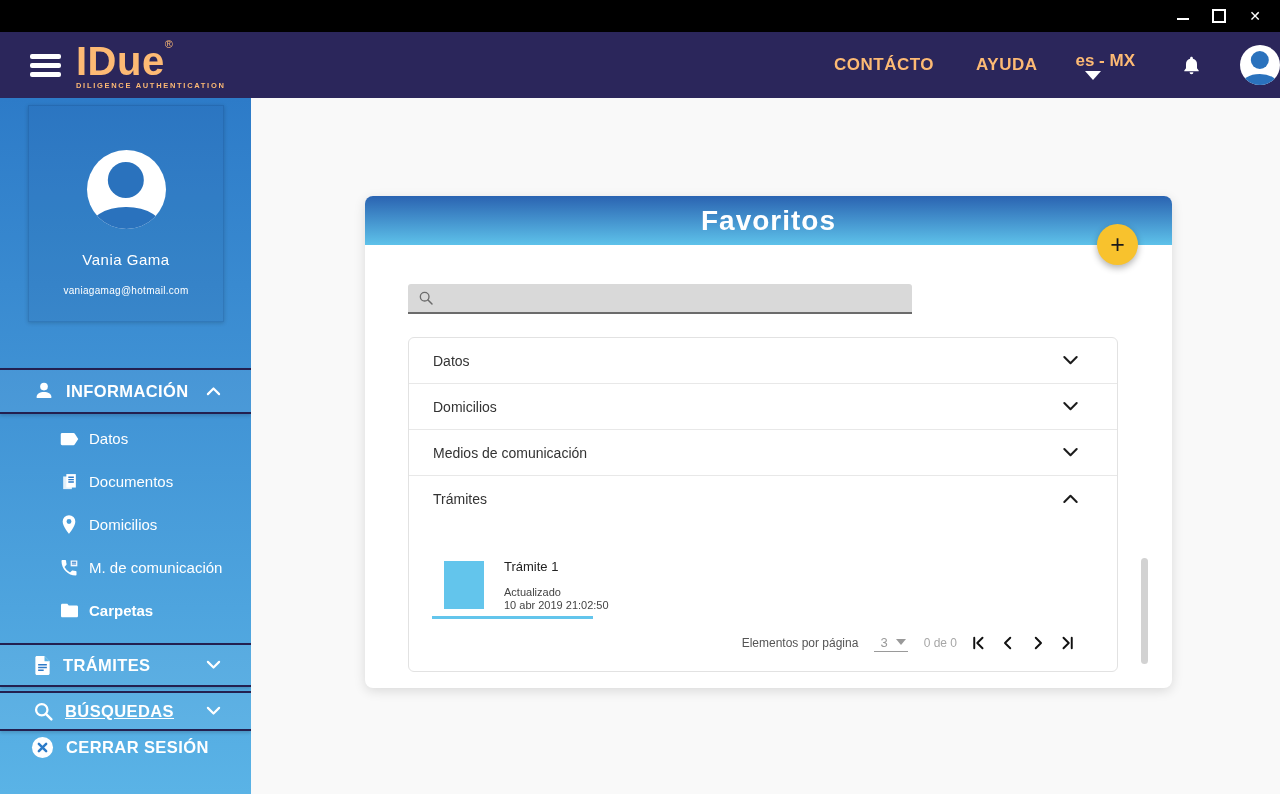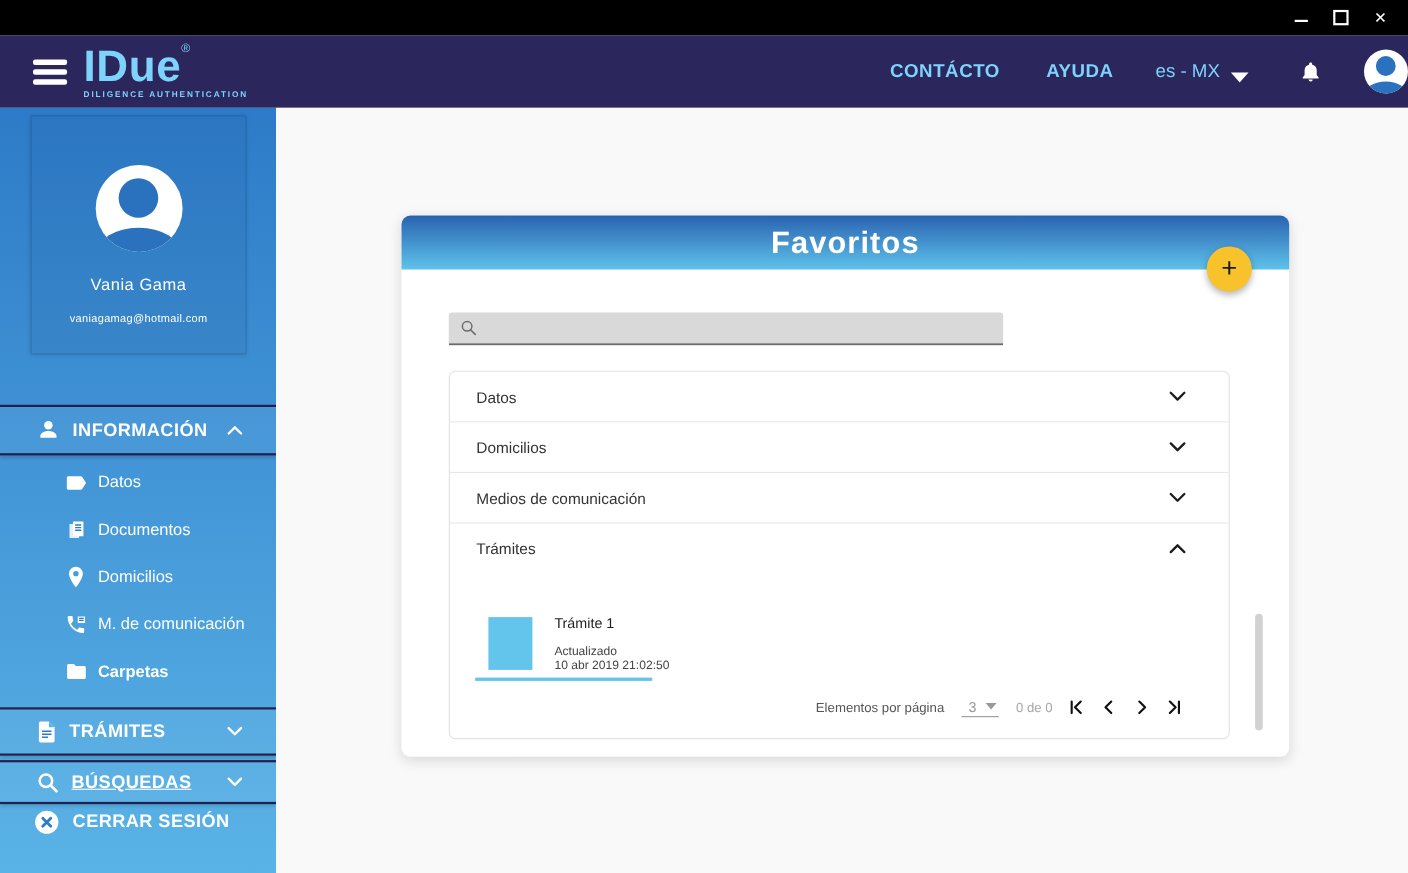--- a/index.html
+++ b/index.html
@@ -11,30 +11,30 @@
   
   .titlebar{position:absolute;top:0;left:0;right:0;height:32px;background:#000;
     display:flex;justify-content:flex-end;align-items:center;padding-right:10px;}
   .win-btn{width:30px;height:26px;display:flex;align-items:center;justify-content:center;
     color:#fff;cursor:pointer;margin-left:6px;}
   .min-glyph{display:block;width:12px;border-bottom:2px solid #fff;margin-top:6px;}
   .max-glyph{display:block;width:10px;height:10px;border:2px solid #fff;}
   .close-glyph{font-size:14px;line-height:1;}
   
   .appbar{position:absolute;top:32px;left:0;right:0;height:66px;background:#2b265b;
-    display:flex;align-items:center;color:#7dd3fc;}
+    display:flex;align-items:center;color:#fdba74;}
   .hamburger{margin-left:30px;width:31px;cursor:pointer;}
   .hamburger span{display:block;height:5px;background:#fff;border-radius:2px;margin:4px 0;}
   .logo-block{margin-left:15px;line-height:1;}
   .logo-main{font-size:40px;font-weight:bold;letter-spacing:0.5px;}
   .logo-reg{font-size:11px;vertical-align:top;position:relative;top:-2px;}
   .logo-tagline{font-size:7.5px;font-weight:bold;letter-spacing:1.7px;margin-top:1px;}
   .appbar-right{margin-left:auto;display:flex;align-items:center;}
   .topnav-item{font-size:17px;font-weight:bold;letter-spacing:0.5px;margin-left:42px;cursor:pointer;}
-  .lang{display:flex;align-items:flex-end;margin-left:38px;font-size:17px;font-weight:normal;cursor:pointer;}
+  .lang{display:flex;align-items:flex-start;margin-left:38px;font-size:17px;font-weight:bold;cursor:pointer;flex-direction:column;}
   .caret-down{width:0;height:0;border-left:8px solid transparent;border-right:8px solid transparent;
     border-top:9px solid #fff;margin-left:10px;}
   .bell{margin-left:46px;cursor:pointer;display:flex;}
   .avatar{position:relative;border-radius:50%;background:#fff;overflow:hidden;}
   .avatar .head{position:absolute;left:50%;transform:translateX(-50%);border-radius:50%;background:#2a72bd;}
   .avatar .shoulders{position:absolute;left:50%;transform:translateX(-50%);border-radius:50%;background:#2a72bd;}
   .avatar-sm{width:40px;height:40px;margin-left:38px;cursor:pointer;}
   .avatar-sm .head{top:15%;width:46%;height:46%;}
   .avatar-sm .shoulders{bottom:-32%;width:96%;height:60%;}
   

